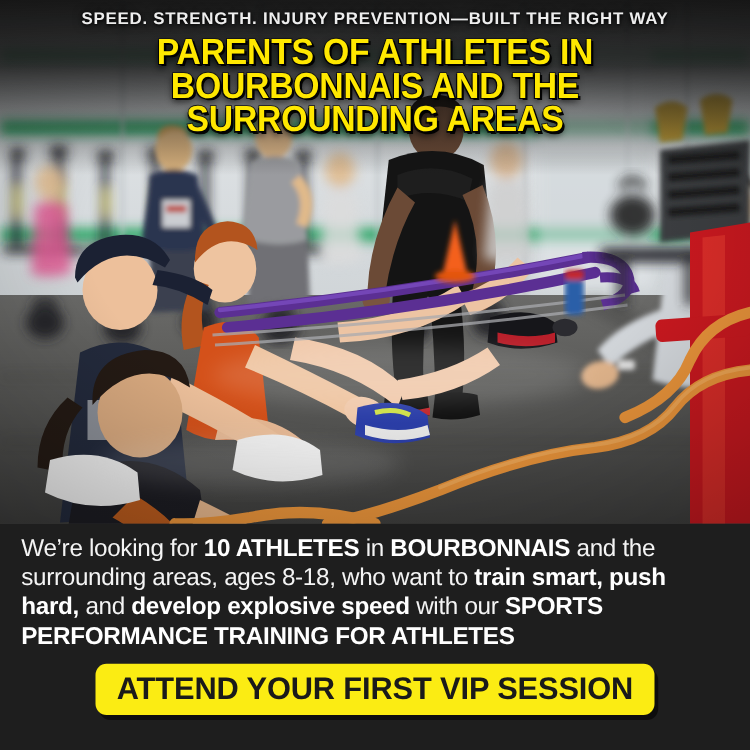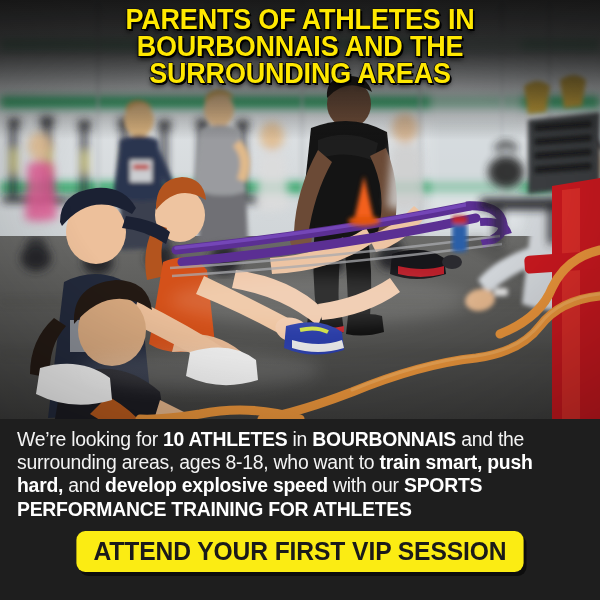--- a/index.html
+++ b/index.html
@@ -349,20 +349,21 @@
         <ellipse cx="320" cy="300" rx="150" ry="24" fill="#ffffff"></ellipse>
         <ellipse cx="200" cy="370" rx="120" ry="20" fill="#ffffff"></ellipse>
       </g>
     </svg>
 
     <div class="photo-vig"></div>
     <div class="photo-scrim"></div>
   </div>
 
   <div class="toptext">
+    <div class="eyebrow">SPEED. STRENGTH. INJURY PREVENTION—BUILT THE RIGHT WAY</div>
     <div class="headline">PARENTS OF ATHLETES IN BOURBONNAIS AND THE SURROUNDING AREAS</div>
   </div>
 
   <div class="panel">
     <p class="body-copy"><span>We’re looking for </span><b>10 ATHLETES</b><span> in </span><b>BOURBONNAIS</b><span> and the surrounding areas, ages 8-18, who want to </span><b>train smart, push hard,</b><span> and </span><b>develop explosive speed</b><span> with our </span><b>SPORTS PERFORMANCE TRAINING FOR  ATHLETES</b></p>
 
     <div class="cta-wrap">
       <div class="cta">ATTEND YOUR FIRST VIP SESSION</div>
     </div>
 

